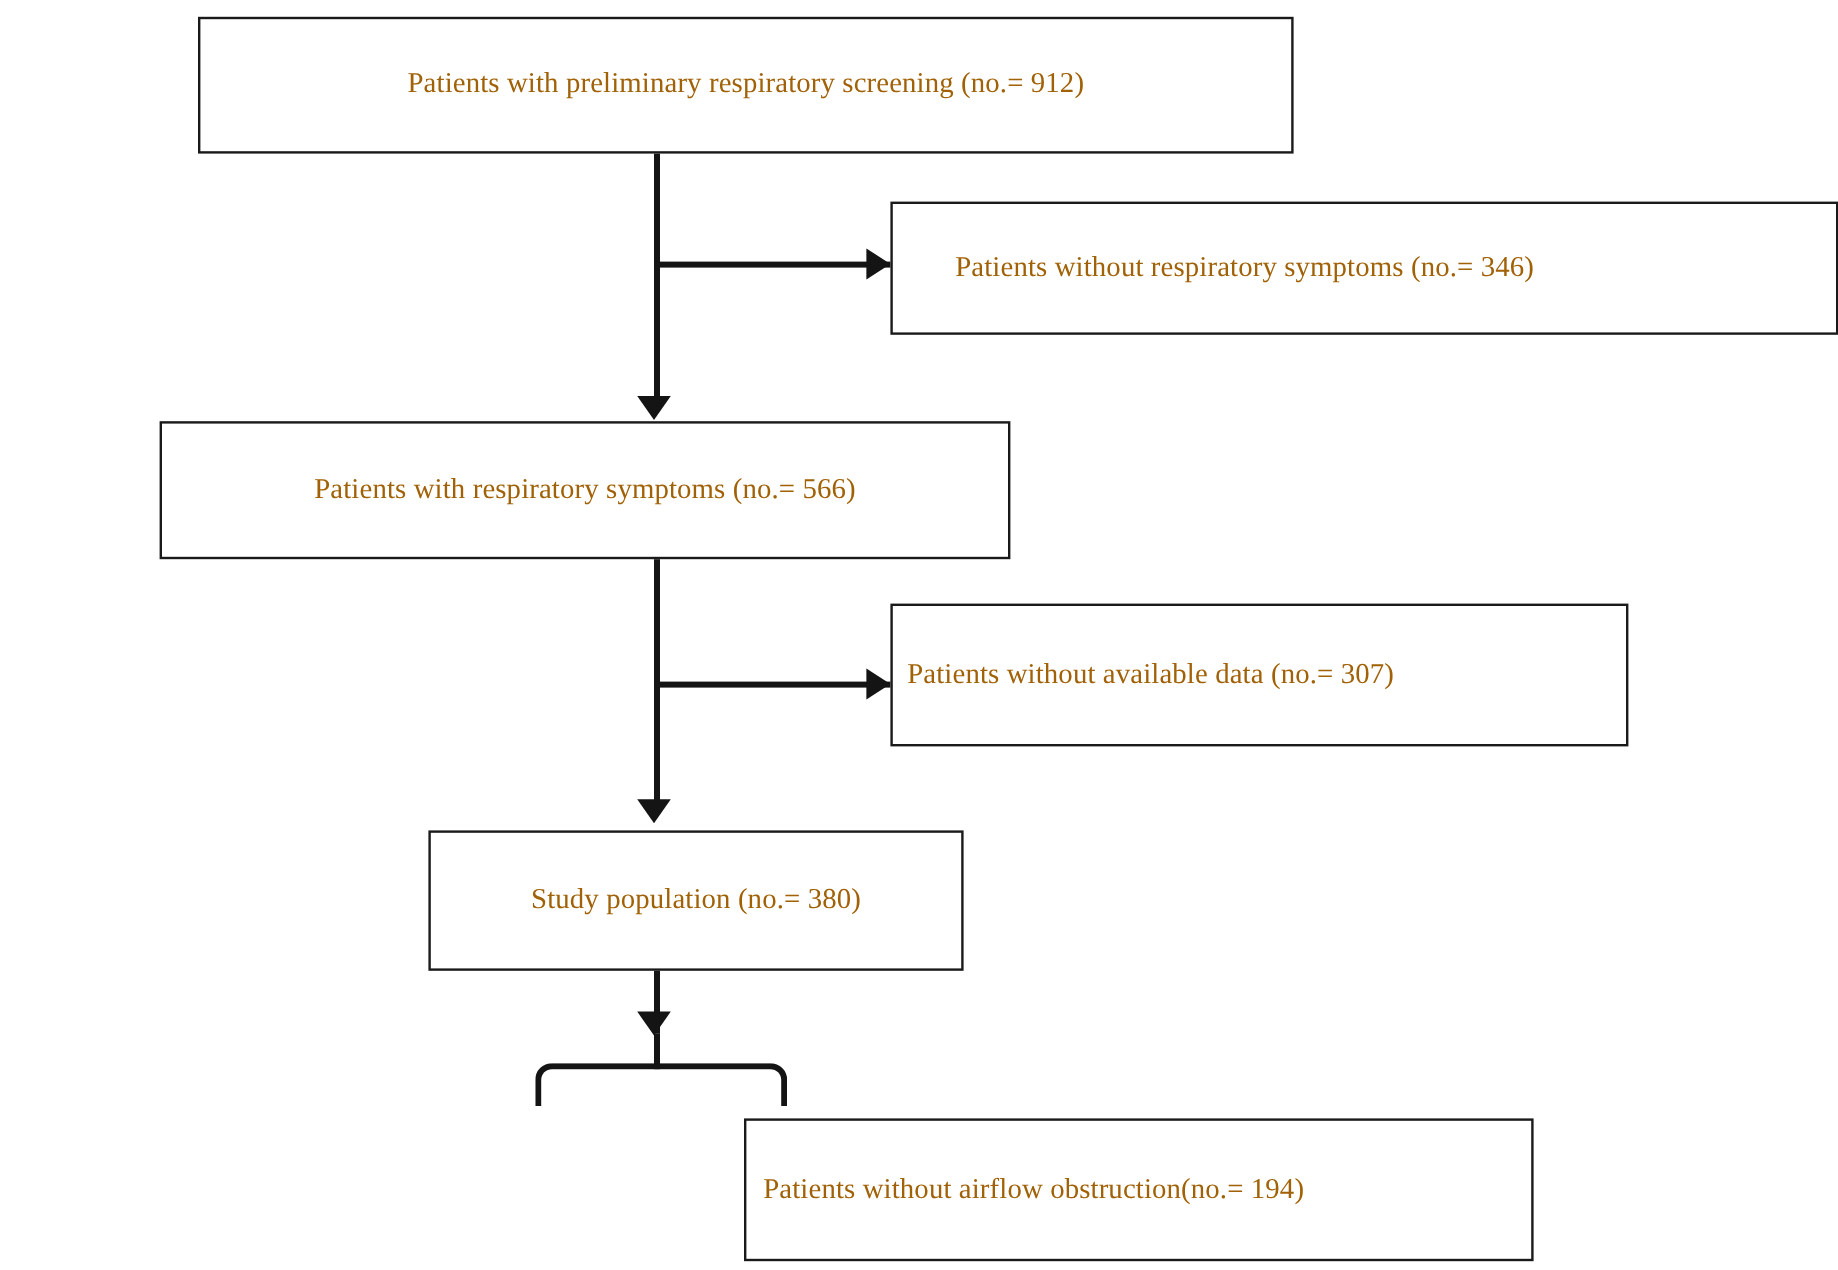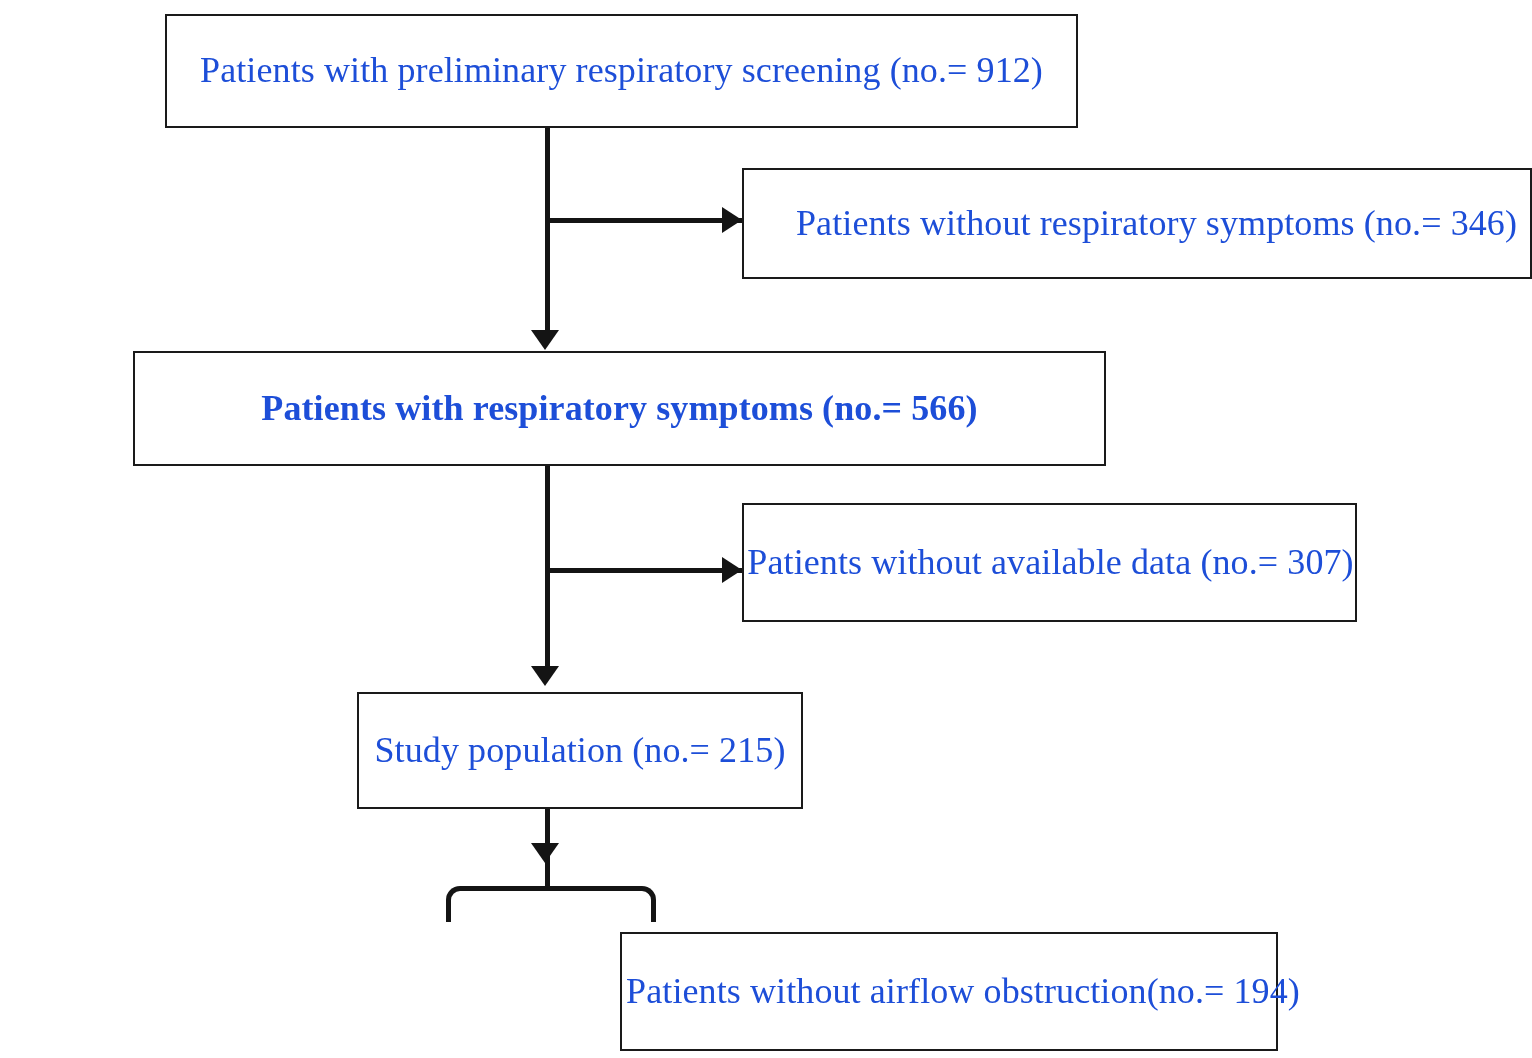--- a/index.html
+++ b/index.html
@@ -21,39 +21,39 @@
     position: absolute;
     box-sizing: border-box;
     border: 2px solid #1a1a1a;
     background: #ffffff;
     display: flex;
     align-items: center;
     justify-content: center;
     padding: 0 10px;
   }
   .node .label {
-    font-size: 36px;
+    font-size: 24px;
     line-height: 1.15;
     letter-spacing: 0.1px;
     white-space: nowrap;
-    color: #1d4ed8;
+    color: #a16207;
   }
   
   #node-screening   { left: 165px; top: 14px;  width: 913px; height: 114px; }
   #node-no-symptoms { left: 742px; top: 168px; width: 790px; height: 111px; }
-  #node-symptoms    { left: 133px; top: 351px; width: 973px; height: 115px; font-weight: bold; }
+  #node-symptoms    { left: 133px; top: 351px; width: 709px; height: 115px; }
   #node-no-data     { left: 742px; top: 503px; width: 615px; height: 119px; }
   #node-study-pop   { left: 357px; top: 692px; width: 446px; height: 117px; }
   #node-obstruction { left: 12px;  top: 935px; width: 597px; height: 109px; }
   #node-no-obstruction { left: 620px; top: 932px; width: 658px; height: 119px; }
 
   
   #node-no-data .label      { margin-right: auto; margin-left: 2px; }
   #node-obstruction .label  { margin-right: auto; margin-left: 14px; }
-  #node-no-obstruction .label { margin-right: auto; margin-left: 28px; }
+  #node-no-obstruction .label { margin-right: auto; margin-left: 4px; }
   #node-no-symptoms .label  { margin-left: 42px; margin-right: auto; }
 
   
   .vline {
     position: absolute;
     width: 5px;
     background: #141414;
   }
   .hline {
     position: absolute;
@@ -123,21 +123,21 @@
 
   <div class="node" id="node-symptoms">
     <span class="label">Patients with respiratory symptoms (no.= 566)</span>
   </div>
 
   <div class="node" id="node-no-data">
     <span class="label">Patients without available data (no.= 307)</span>
   </div>
 
   <div class="node" id="node-study-pop">
-    <span class="label">Study population (no.= 215)</span>
+    <span class="label">Study population (no.= 380)</span>
   </div>
 
 
   <div class="node" id="node-no-obstruction">
     <span class="label">Patients without airflow obstruction(no.= 194)</span>
   </div>
 
   <div class="vline" id="spine-1"></div>
   <div class="arrow-down" id="spine-1-head"></div>
 

